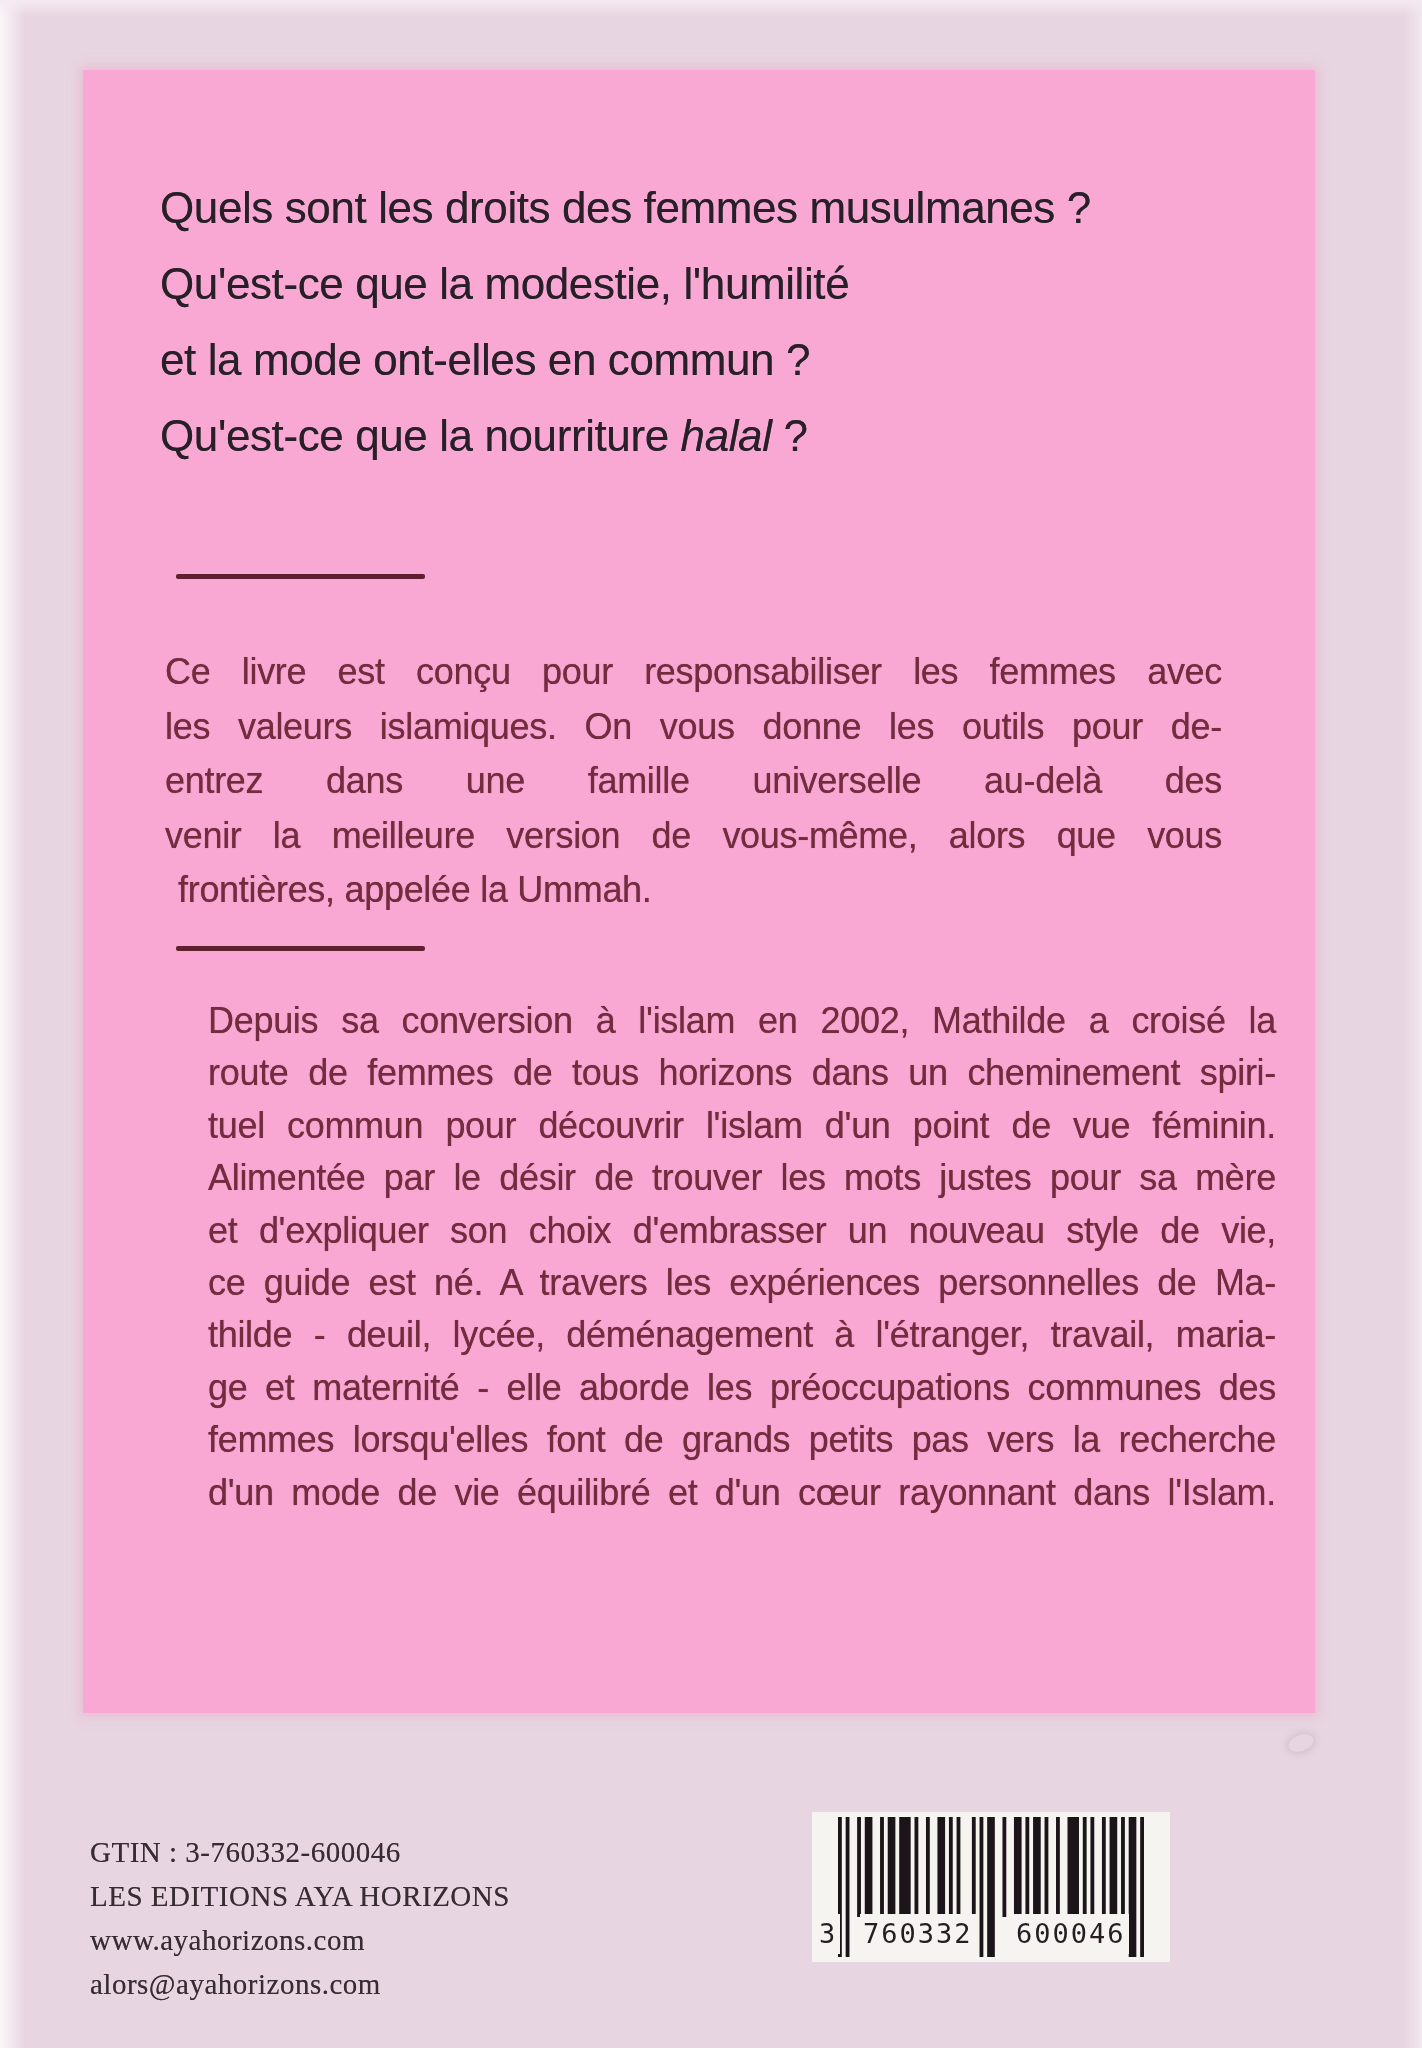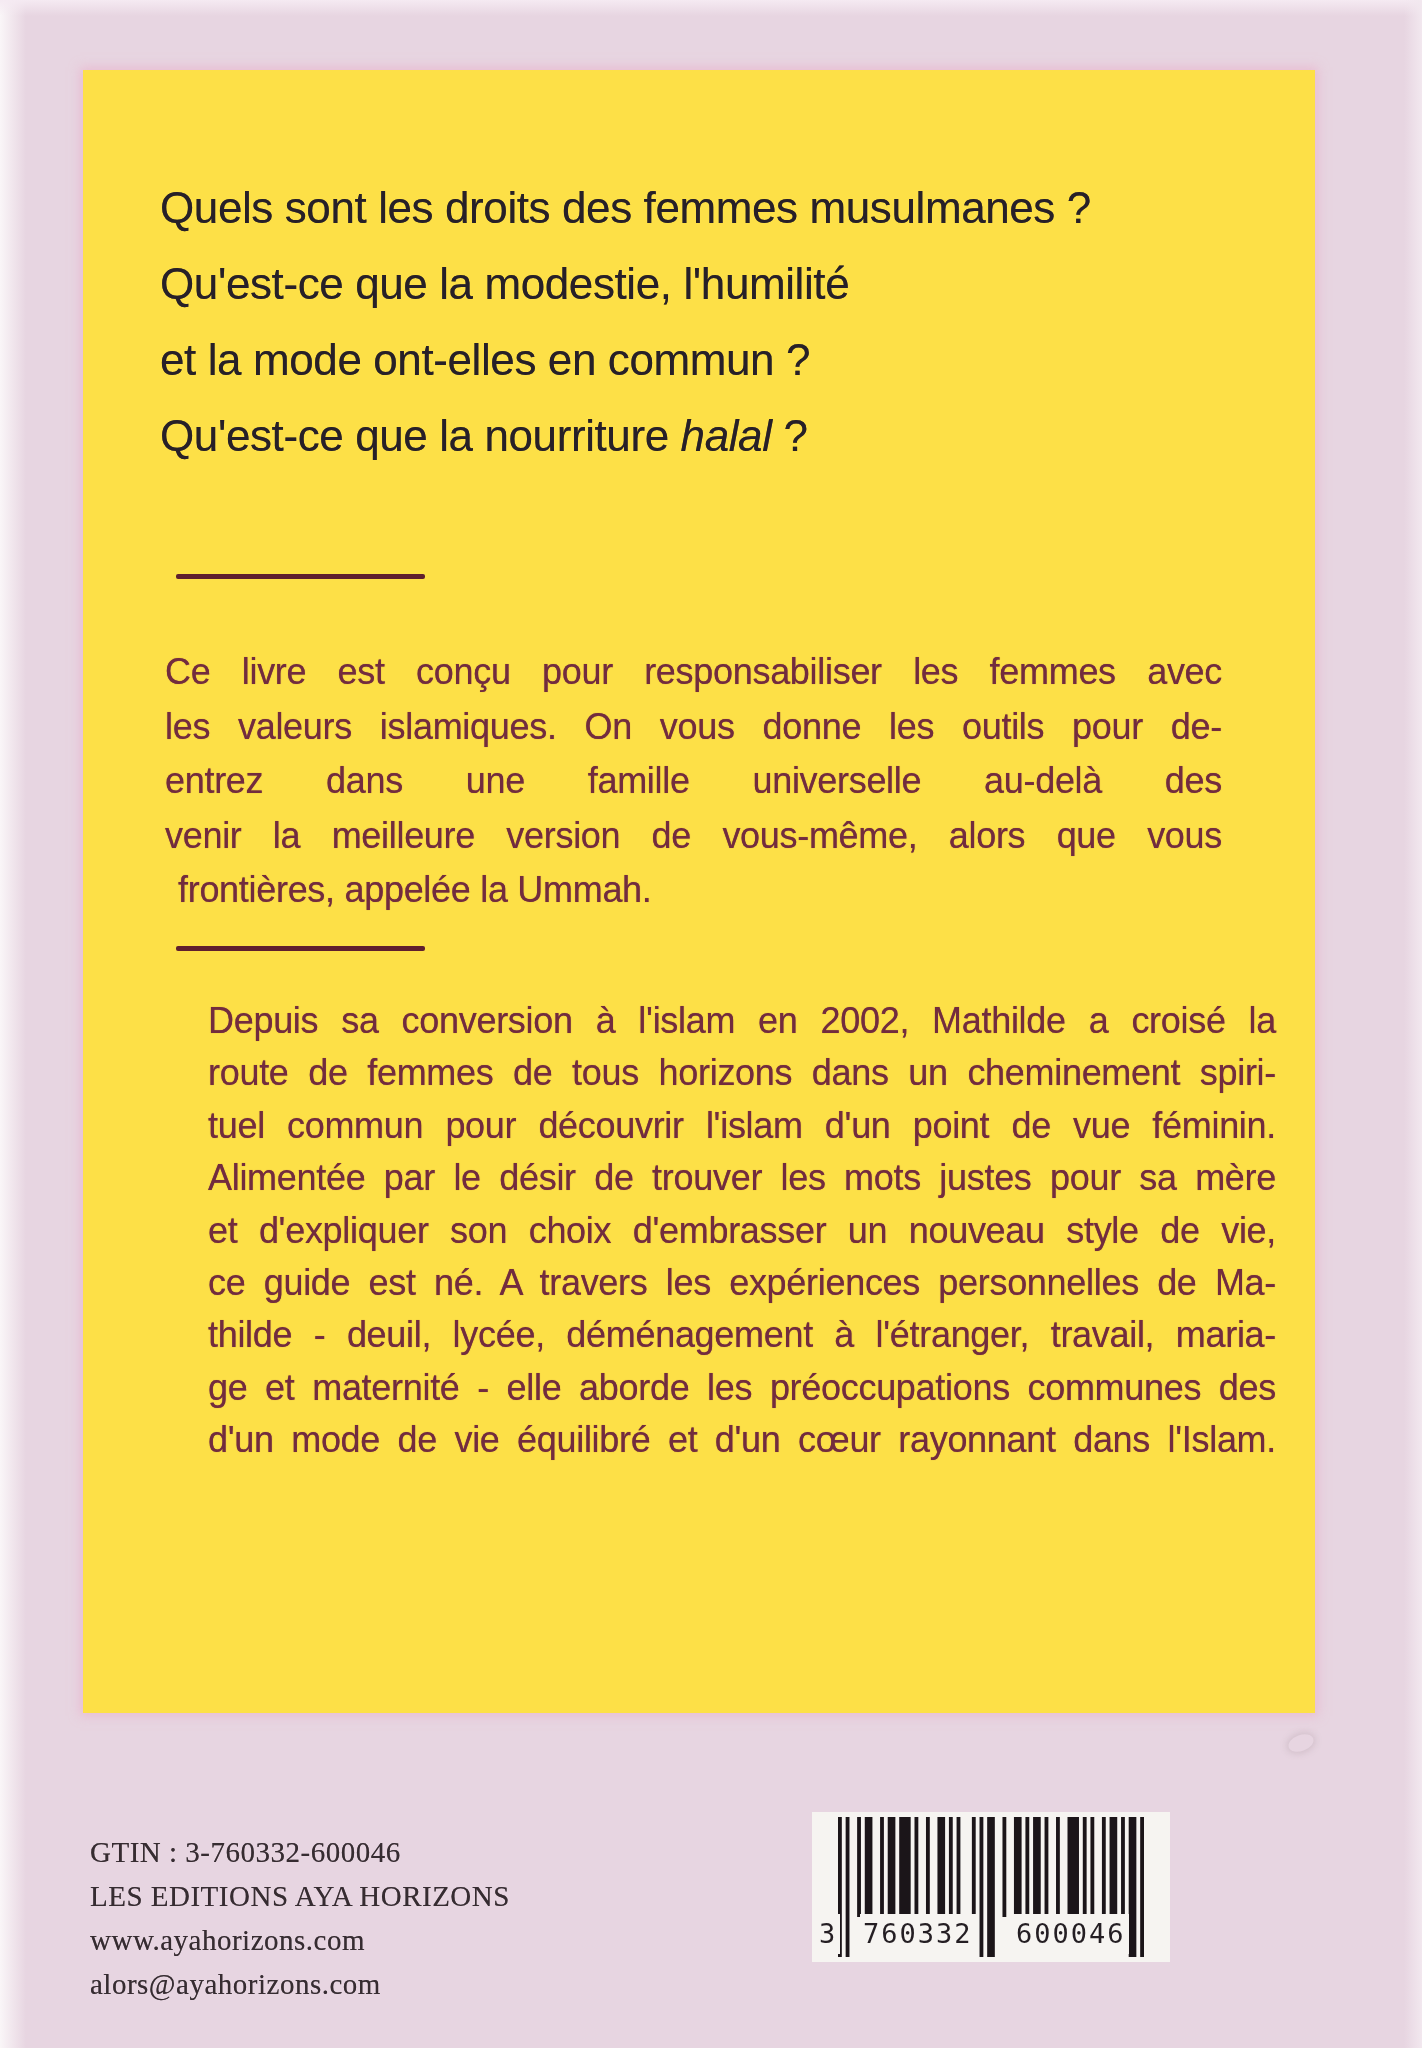--- a/index.html
+++ b/index.html
@@ -19,21 +19,21 @@
   .edge-top{
     position:absolute;left:0;top:0;width:1422px;height:16px;
     background:linear-gradient(180deg,#f5eaf2 0%,rgba(245,234,242,0) 100%);
   }
   .edge-right{
     position:absolute;right:0;top:0;width:18px;height:2048px;
     background:linear-gradient(270deg,#f2e8ef 0%,rgba(242,232,239,0) 100%);
   }
   .panel{
     position:absolute;left:83px;top:70px;width:1232px;height:1643px;
-    background:#fde047;
+    background:#f9a8d4;
     box-shadow:0 0 10px 3px rgba(233,170,198,.55);
   }
   .questions{
     position:absolute;left:77px;top:100px;width:1090px;
     font-size:44px;line-height:76px;letter-spacing:-0.4px;
     color:#272028;
     text-shadow:0 0 .6px rgba(39,32,40,.65);
   }
   .rule{
     position:absolute;left:93px;width:249px;height:5px;
@@ -119,20 +119,21 @@
 
     <div class="para para-2">
       <div class="jline">Depuis sa conversion à l'islam en 2002, Mathilde a croisé la</div>
       <div class="jline">route de femmes de tous horizons dans un cheminement spiri-</div>
       <div class="jline">tuel commun pour découvrir l'islam d'un point de vue féminin.</div>
       <div class="jline">Alimentée par le désir de trouver les mots justes pour sa mère</div>
       <div class="jline">et d'expliquer son choix d'embrasser un nouveau style de vie,</div>
       <div class="jline">ce guide est né. A travers les expériences personnelles de Ma-</div>
       <div class="jline">thilde - deuil, lycée, déménagement à l'étranger, travail, maria-</div>
       <div class="jline">ge et maternité - elle aborde les préoccupations communes des</div>
+      <div class="jline">femmes lorsqu'elles font de grands petits pas vers la recherche</div>
       <div class="jline">d'un mode de vie équilibré et d'un cœur rayonnant dans l'Islam.</div>
     </div>
 
   </div>
 
   <div class="footer-left">
     <div>GTIN : 3-760332-600046</div>
     <div>LES EDITIONS AYA HORIZONS</div>
     <div>www.ayahorizons.com</div>
     <div>alors@ayahorizons.com</div>

